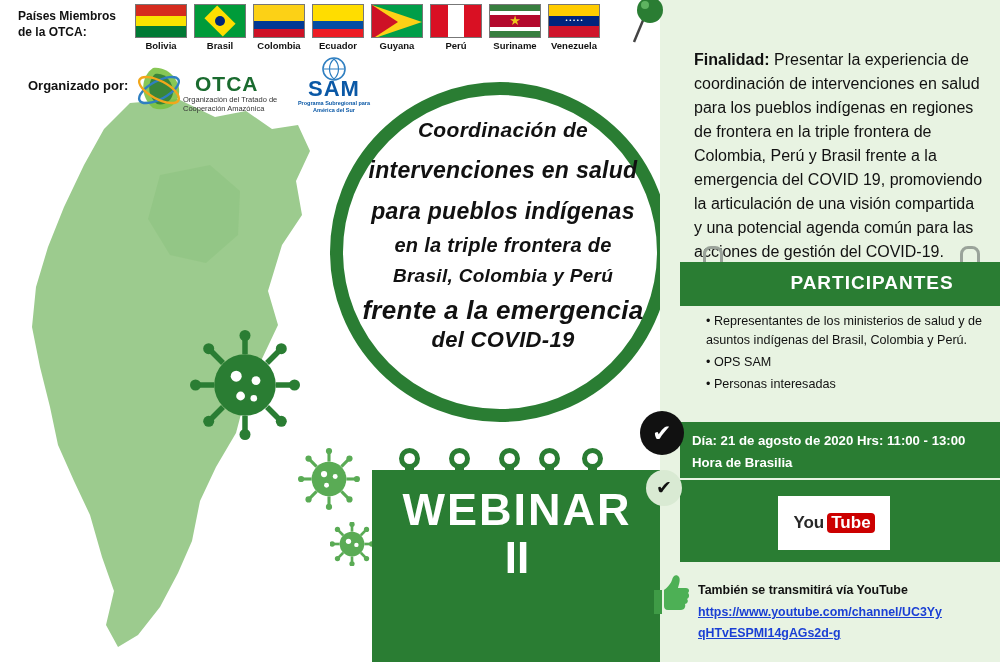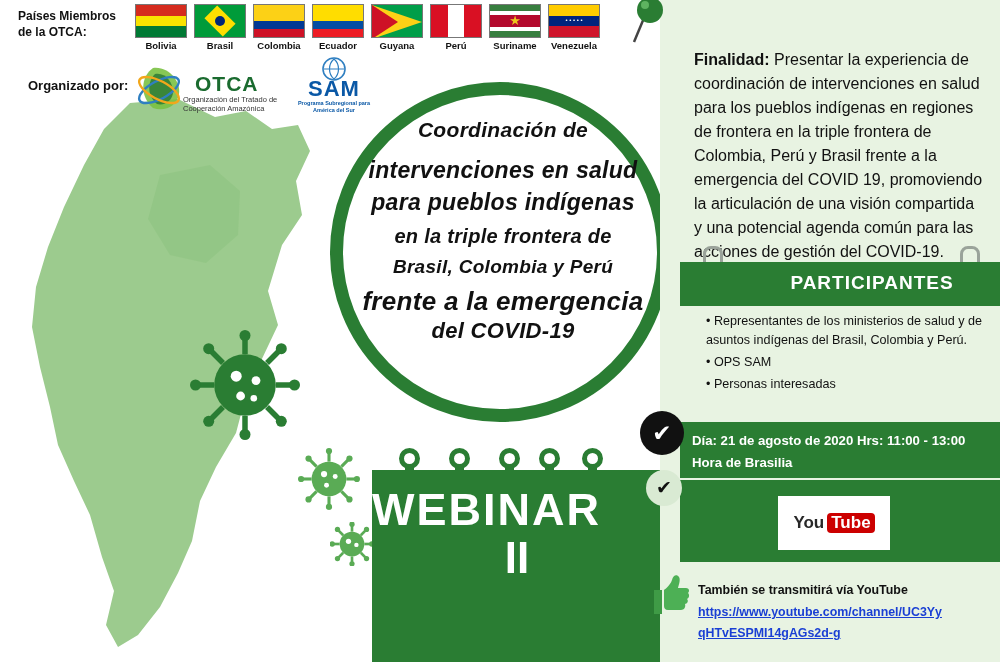--- a/index.html
+++ b/index.html
@@ -180,37 +180,38 @@
     font-style: italic;
   }
   .title-text .l {
     font-weight: bold;
     line-height: 1.12;
     display: block;
     letter-spacing: 0.3px;
   }
   .l1 { font-size: 21px; }
   .l2 { font-size: 23px; margin-top: 16px; }
-  .l3 { font-size: 23px; margin-top: 7px; }
+  .l3 { font-size: 23px; margin-top: 16px; }
   .l4 { font-size: 20px; margin-top: 9px; }
   .l5 { font-size: 19px; margin-top: 9px; }
   .l6 { font-size: 26px; margin-top: 9px; }
   .l7 { font-size: 22px; margin-top: 3px; }
 
   
   .webinar-box {
     position: absolute;
     left: 372px; top: 470px;
     width: 290px; height: 192px;
     background: #2a7d33;
   }
   .webinar-title {
     position: absolute;
     left: 372px; top: 484px;
     width: 290px;
+    text-align: center;
     color: #ffffff;
     font-size: 45px;
     font-weight: bold;
     letter-spacing: 2px;
   }
   .webinar-num {
     position: absolute;
     left: 372px; top: 533px;
     width: 290px;
     text-align: center;

